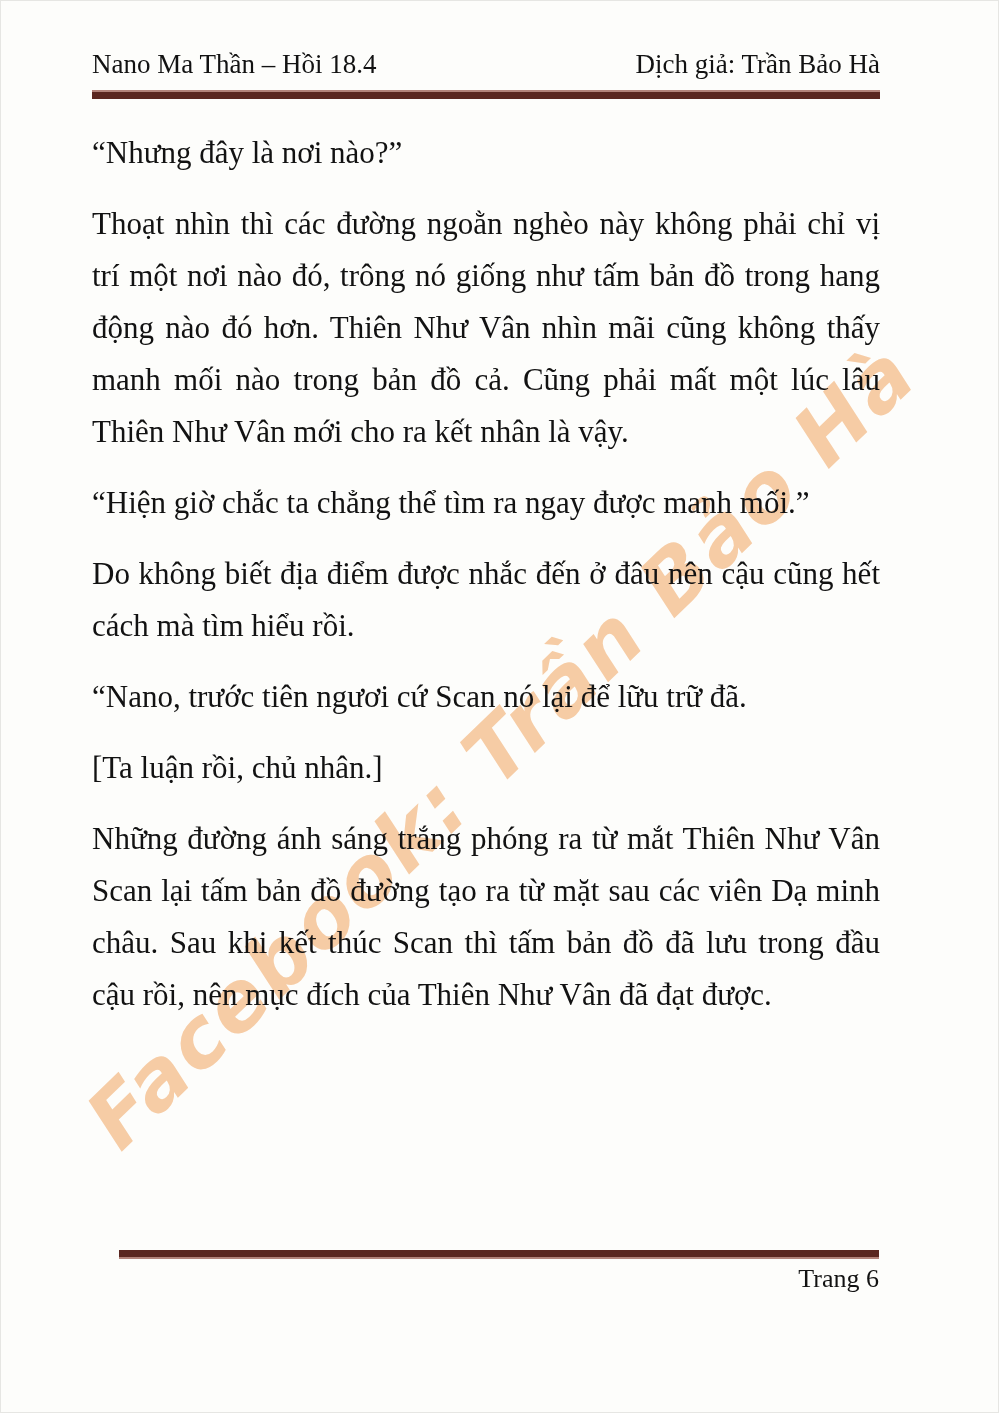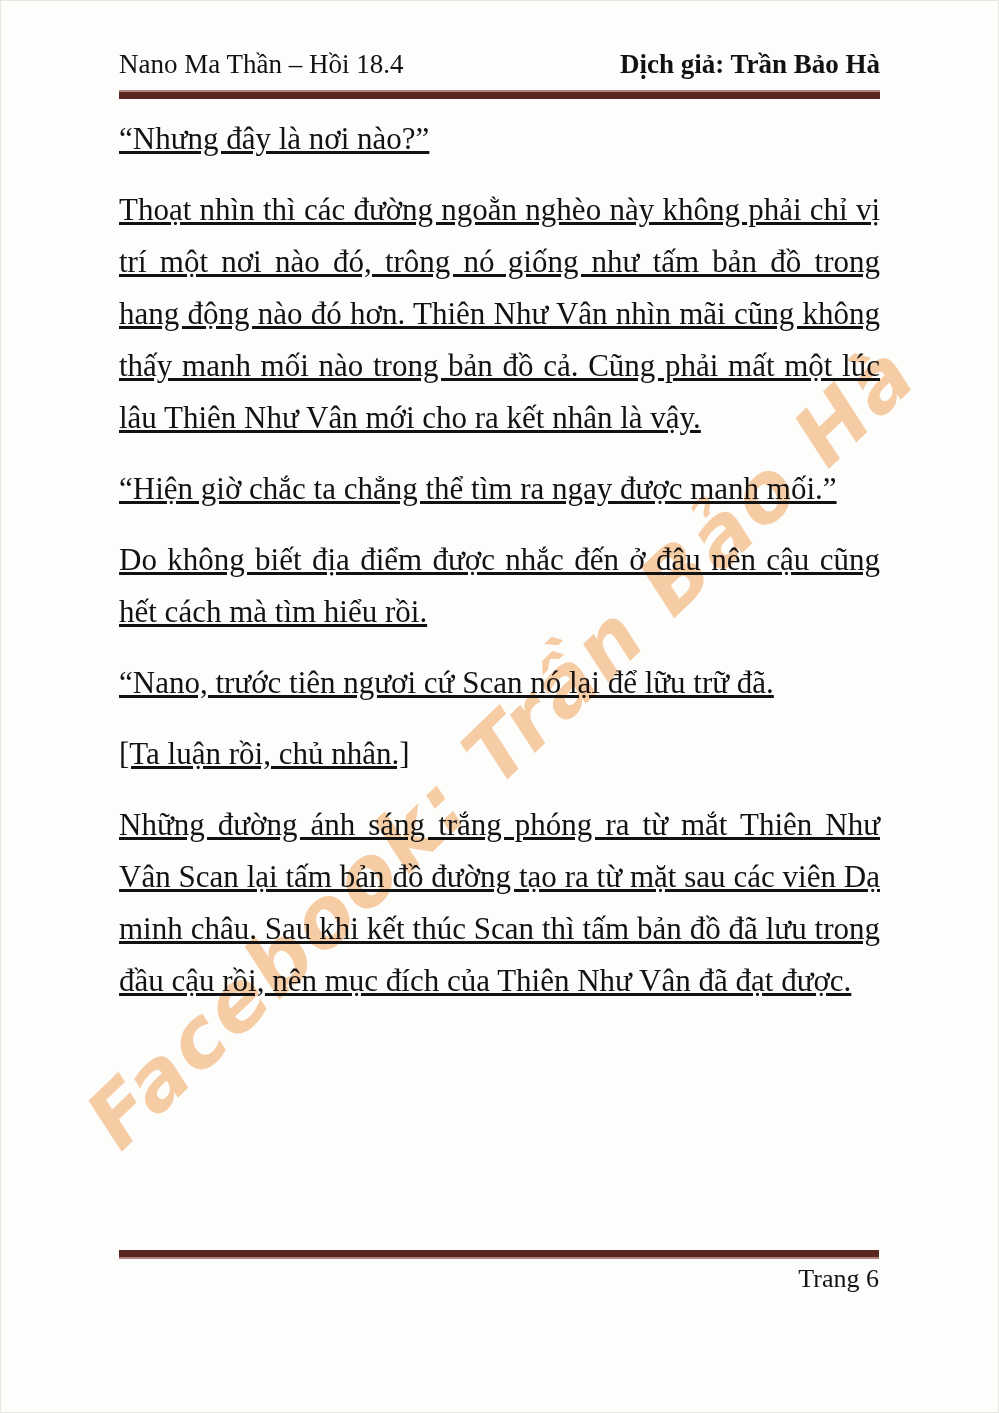--- a/index.html
+++ b/index.html
@@ -30,42 +30,42 @@
     letter-spacing: 3px;
     color: #f6cca5;
     white-space: nowrap;
     z-index: 1;
     pointer-events: none;
   }
 
   .content {
     position: relative;
     z-index: 2;
-    padding: 46px 118px 0 118px;
+    padding: 46px 118px 0 91px;
   }
 
   .header-row {
     display: flex;
     justify-content: space-between;
     align-items: baseline;
     font-size: 27px;
     line-height: 34px;
   }
   .header-title   { text-align: left; }
-  .header-translator { text-align: left; font-weight: bold; }
+  .header-translator { text-align: left; }
 
   .rule-top {
     margin-top: 9px;
     height: 9px;
     background: linear-gradient(to bottom,
       #b2837a 0px, #b2837a 2px,
       #5a2720 2px, #5a2720 9px);
   }
 
-  .body { margin-top: 14px; text-decoration: underline; }
+  .body { margin-top: 28px; }
   .body p {
     font-size: 31px;
     line-height: 52px;
     text-align: justify;
     margin: 0 0 19px 0;
   }
 
   .footer {
     position: absolute;
     left: 118px;

